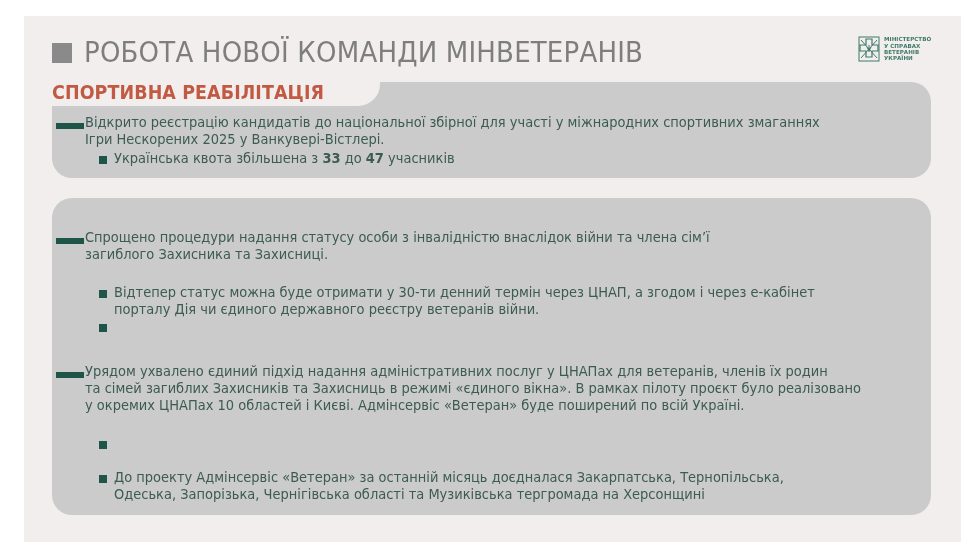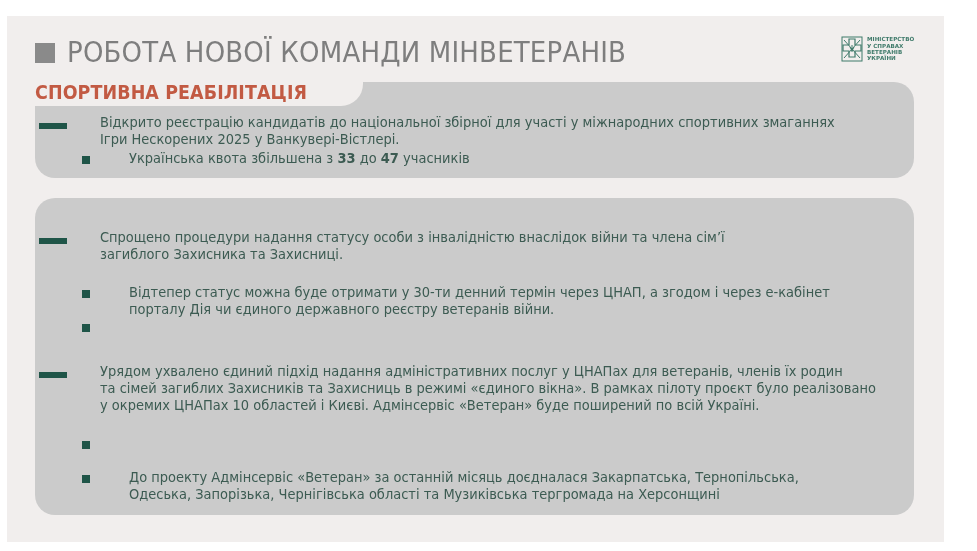--- a/index.html
+++ b/index.html
@@ -1,19 +1,19 @@
 <!DOCTYPE html>
 <html><head>
 <meta charset="utf-8">
 <style>
   * { box-sizing: border-box; margin: 0; padding: 0; }
   html, body { width: 977px; height: 551px; background: #ffffff; overflow: hidden; }
   body { font-family: "DejaVu Sans", "Liberation Sans", sans-serif; position: relative; }
   .slide {
-    position: absolute; left: 7px; top: 16px; width: 937px; height: 526px;
+    position: absolute; left: 24px; top: 16px; width: 937px; height: 526px;
     background: #f1eeed;
   }
   .title-row { position: absolute; left: 28px; top: 20px; display: flex; align-items: center; }
   .title-square { width: 20px; height: 20px; background: #8a8a8a; margin-right: 12px; }
   .title-text { font-size: 28px; color: #7e7e7e; letter-spacing: 0.2px; font-weight: normal; white-space: nowrap; transform: scaleX(0.93); transform-origin: left center; }
 
   .logo { position: absolute; left: 834px; top: 20px; display: flex; align-items: center; }
   .logo-emblem { width: 22px; height: 26px; }
   .logo-text { margin-left: 4px; font-size: 5.6px; line-height: 6.3px; font-weight: bold; color: #3f7a6a; white-space: pre; }
 
@@ -26,21 +26,21 @@
 
   .tab {
     position: absolute; left: 20px; background: #f1eeed;
     border-bottom-right-radius: 22px; padding: 0 32px 0 8px; height: 28px;
   }
   .tab.t1 { top: 62px; text-decoration: underline; }
   .tab.t2 { top: 178px; }
   .tab-label { font-size: 19px; color: #c25a43; font-weight: bold; white-space: nowrap; line-height: 28px; letter-spacing: 0.1px; transform: scaleX(0.92); transform-origin: left center; display: inline-block; }
 
   .text { font-size: 14px; line-height: 17px; color: #3c5b52; white-space: nowrap; transform: scaleX(0.93); transform-origin: left top; }
-  .para { position: absolute; margin-left: 32px; }
+  .para { position: absolute; }
   .dash { position: absolute; width: 28px; height: 6px; background: #1f5548; }
   .sq { position: absolute; width: 8px; height: 8px; background: #1f5548; }
   b.num { font-weight: bold; }
 </style>
 </head>
 <body>
 
 <div class="slide">
 
   <div class="title-row">

